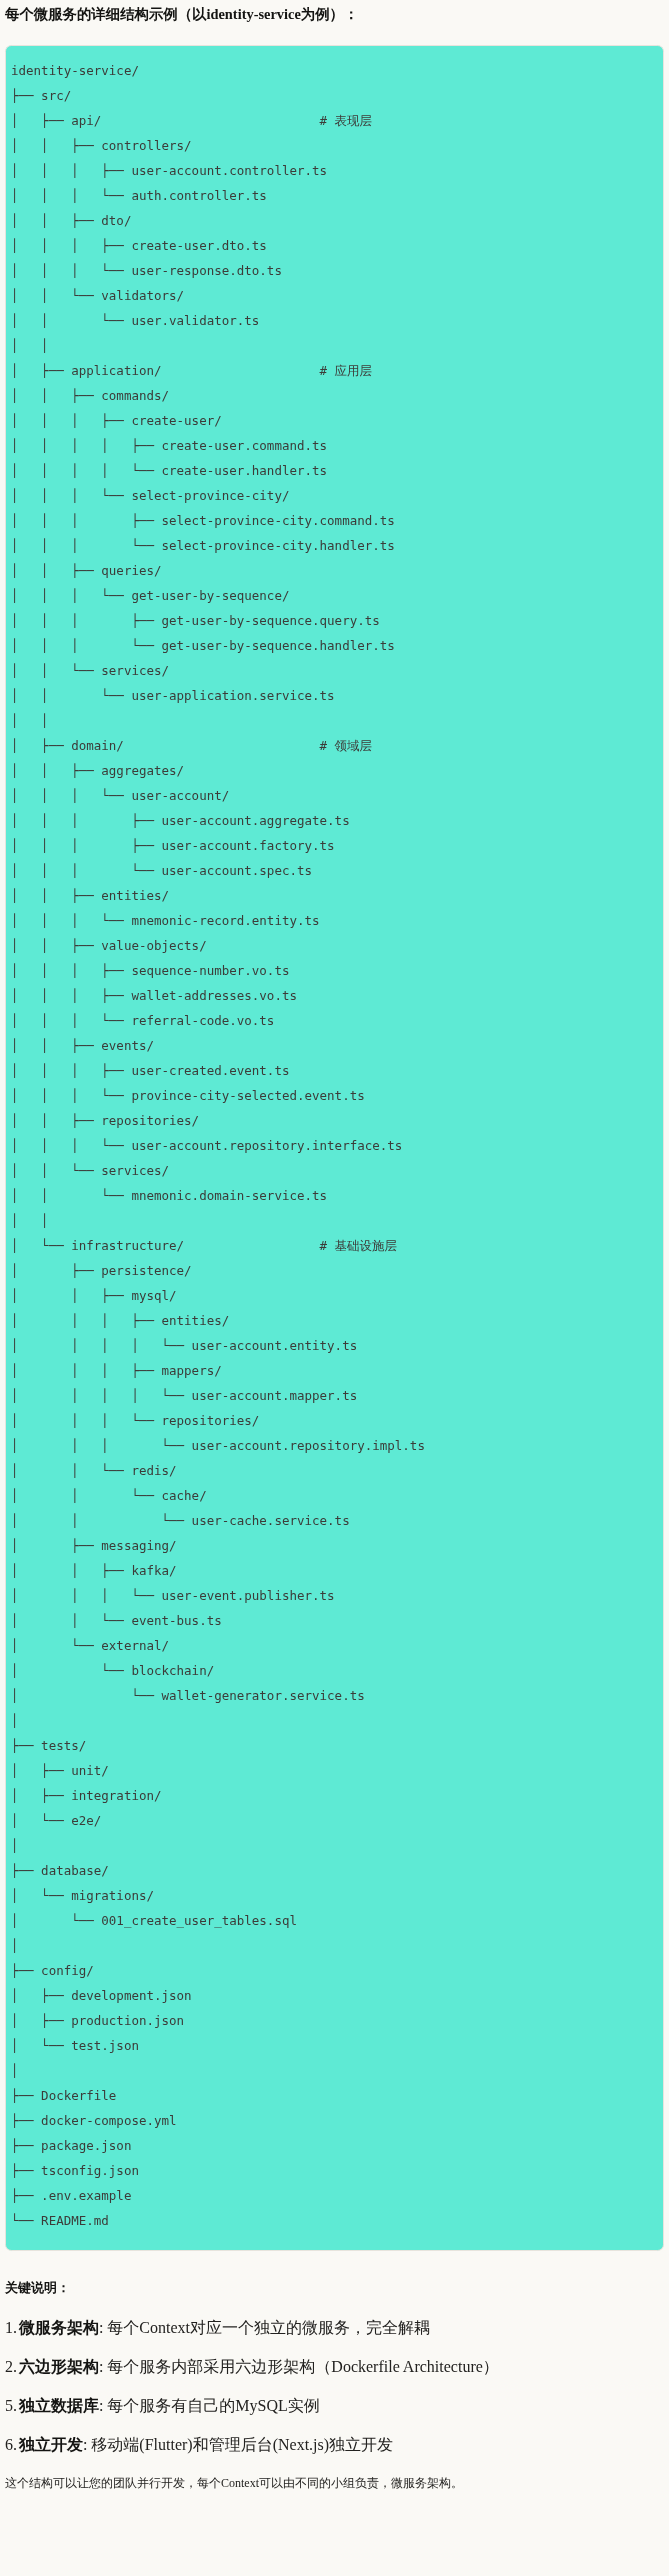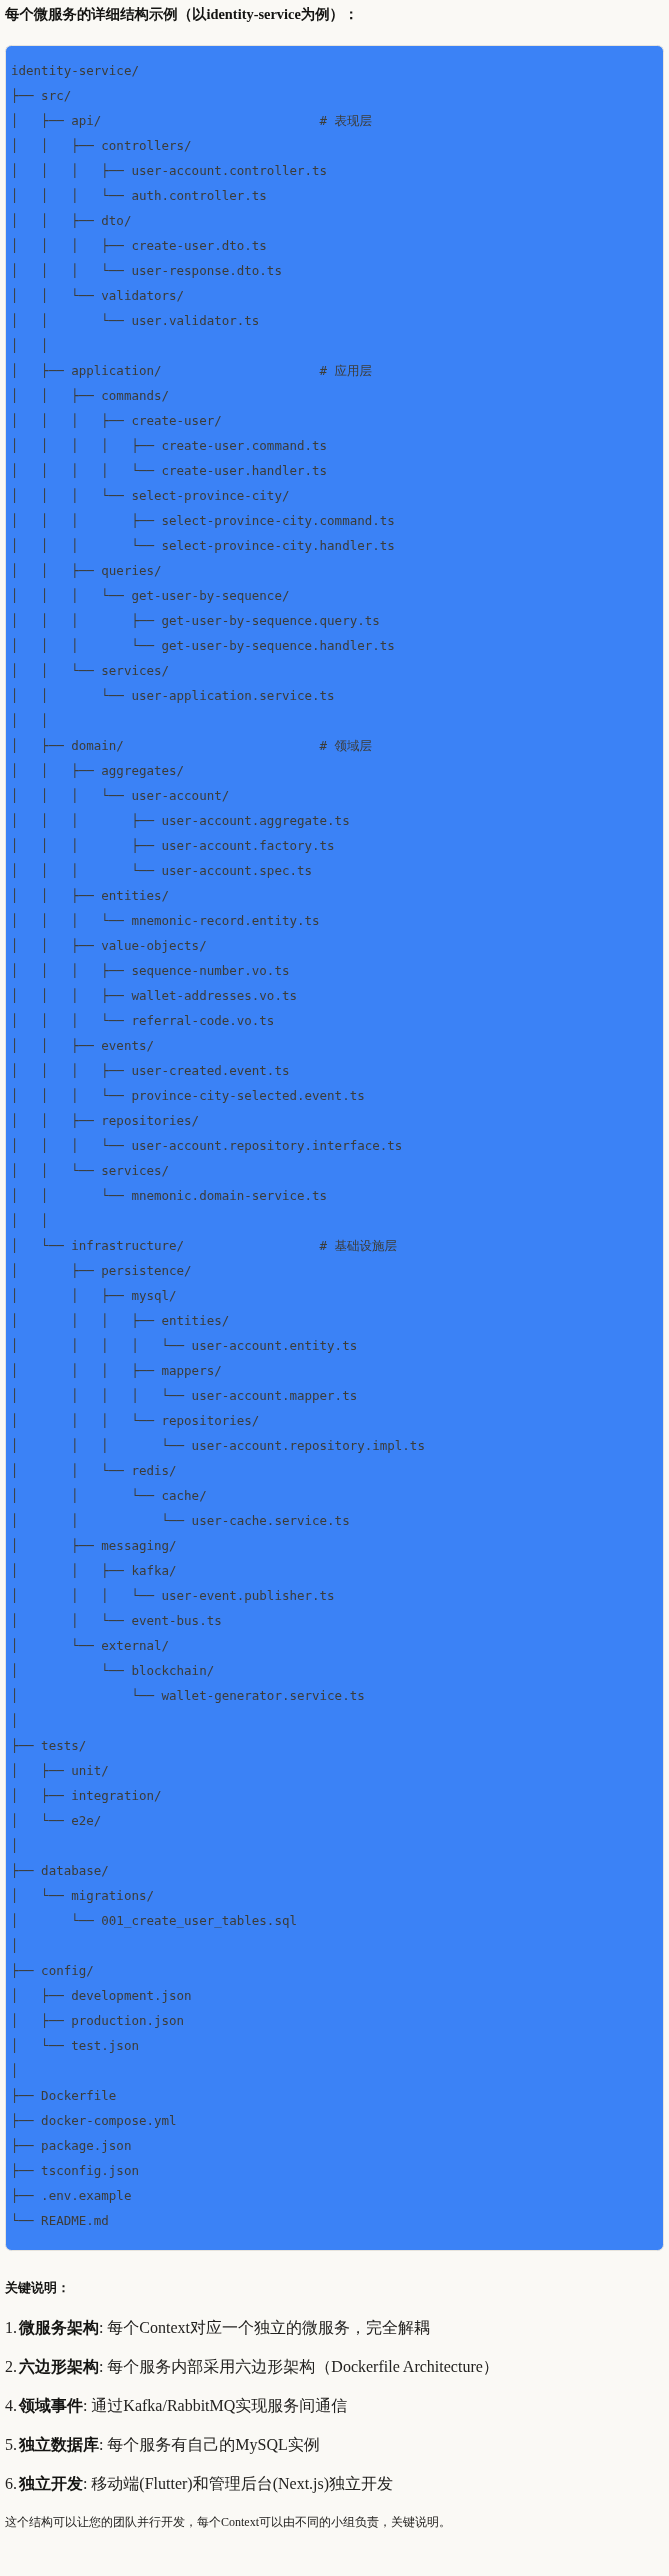--- a/index.html
+++ b/index.html
@@ -14,21 +14,21 @@
   h1.title {
     margin: 3.8px 0 0 0;
     font-size: 14.4px;
     line-height: 21px;
     font-weight: bold;
     color: #141412;
     font-family: "Liberation Serif", serif;
   }
   .codeblock {
     margin-top: 20px;
-    background: #3b82f6;
+    background: #5eead4;
     border: 0.6px solid #e7e4dd;
     border-radius: 6.3px;
     padding: 12.5px 6.3px 16.3px 5px;
     box-sizing: border-box;
     overflow: hidden;
   }
   .codeblock pre {
     margin: 0;
     white-space: pre;
     font-family: "DejaVu Sans Mono", monospace;
@@ -155,22 +155,21 @@
 └── README.md</pre>
   </div>
 
   <h2 class="notes-heading">关键说明：</h2>
 
   <p class="note"><span class="num">1.</span><strong>微服务架构</strong><span class="sep">: </span><span>每个Context对应一个独立的微服务，完全解耦</span></p>
 
   <p class="note"><span class="num">2.</span><strong>六边形架构</strong><span class="sep">: </span><span>每个服务内部采用六边形架构（Dockerfile Architecture）</span></p>
 
 
-  <p class="note"><span class="num">4.</span><strong>领域事件</strong><span class="sep">: </span><span>通过Kafka/RabbitMQ实现服务间通信</span></p>
 
   <p class="note"><span class="num">5.</span><strong>独立数据库</strong><span class="sep">: </span><span>每个服务有自己的MySQL实例</span></p>
 
   <p class="note"><span class="num">6.</span><strong>独立开发</strong><span class="sep">: </span><span>移动端(Flutter)和管理后台(Next.js)独立开发</span></p>
 
-  <p class="closing">这个结构可以让您的团队并行开发，每个Context可以由不同的小组负责，关键说明。</p>
+  <p class="closing">这个结构可以让您的团队并行开发，每个Context可以由不同的小组负责，微服务架构。</p>
 
 </div>
 
 
 </body></html>

